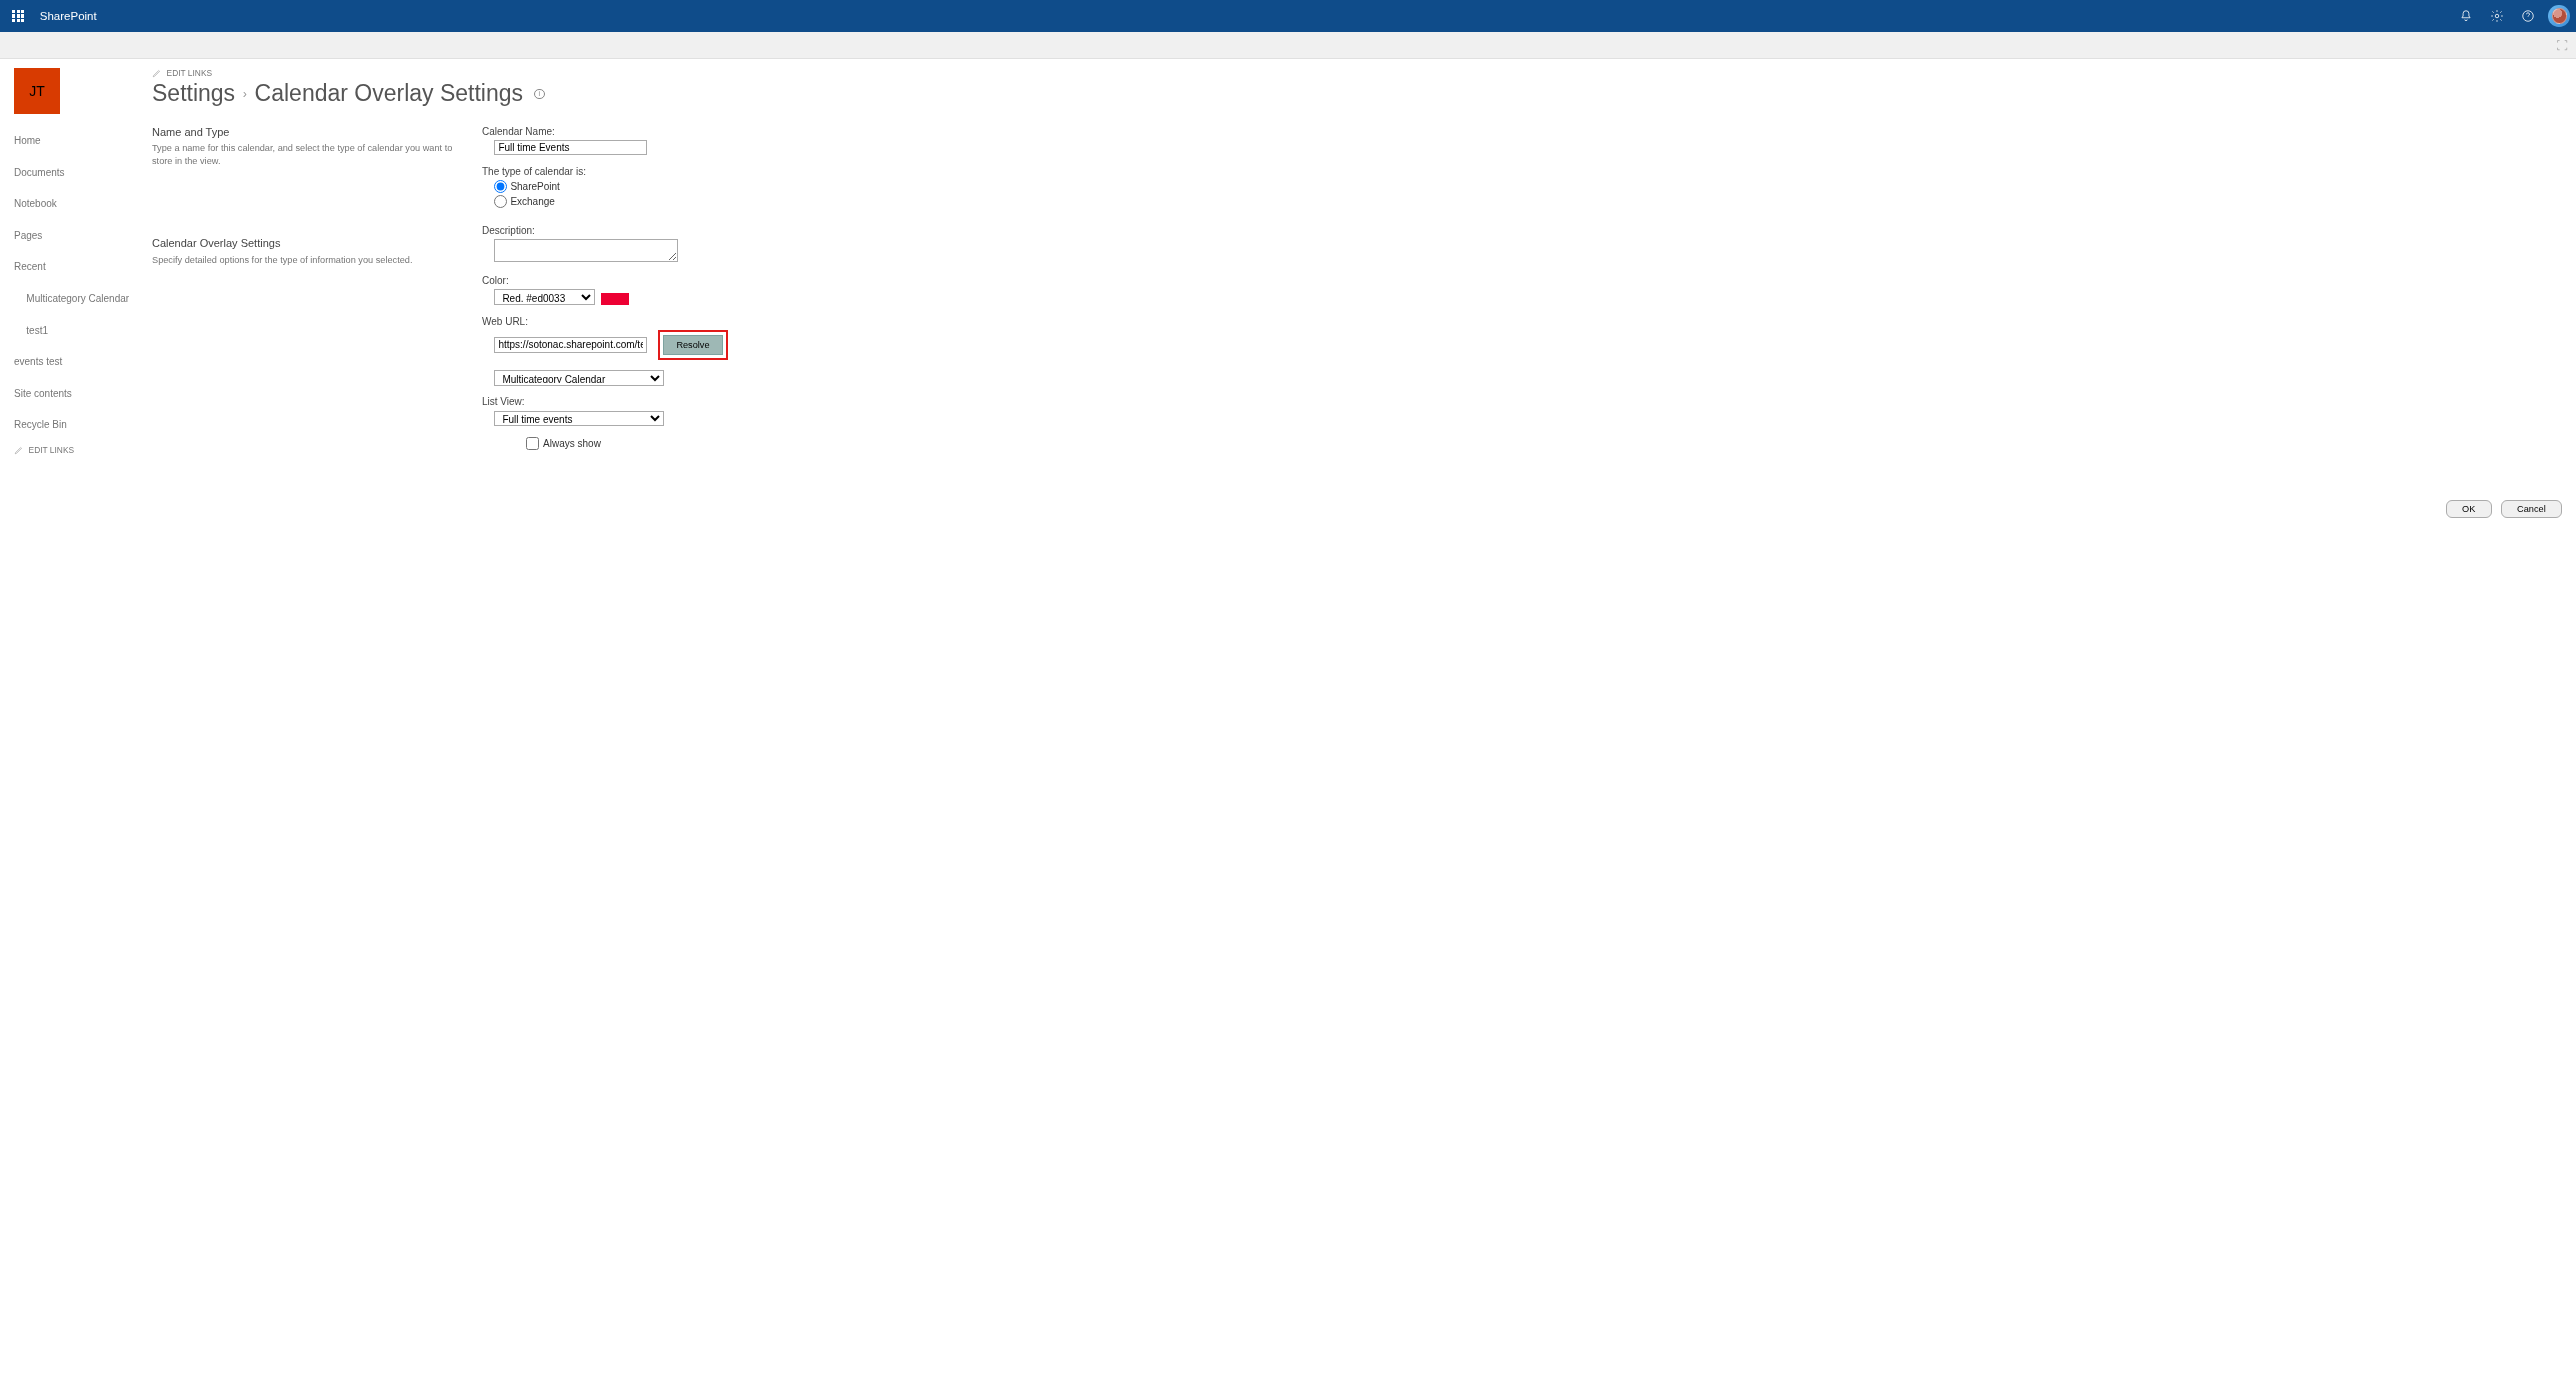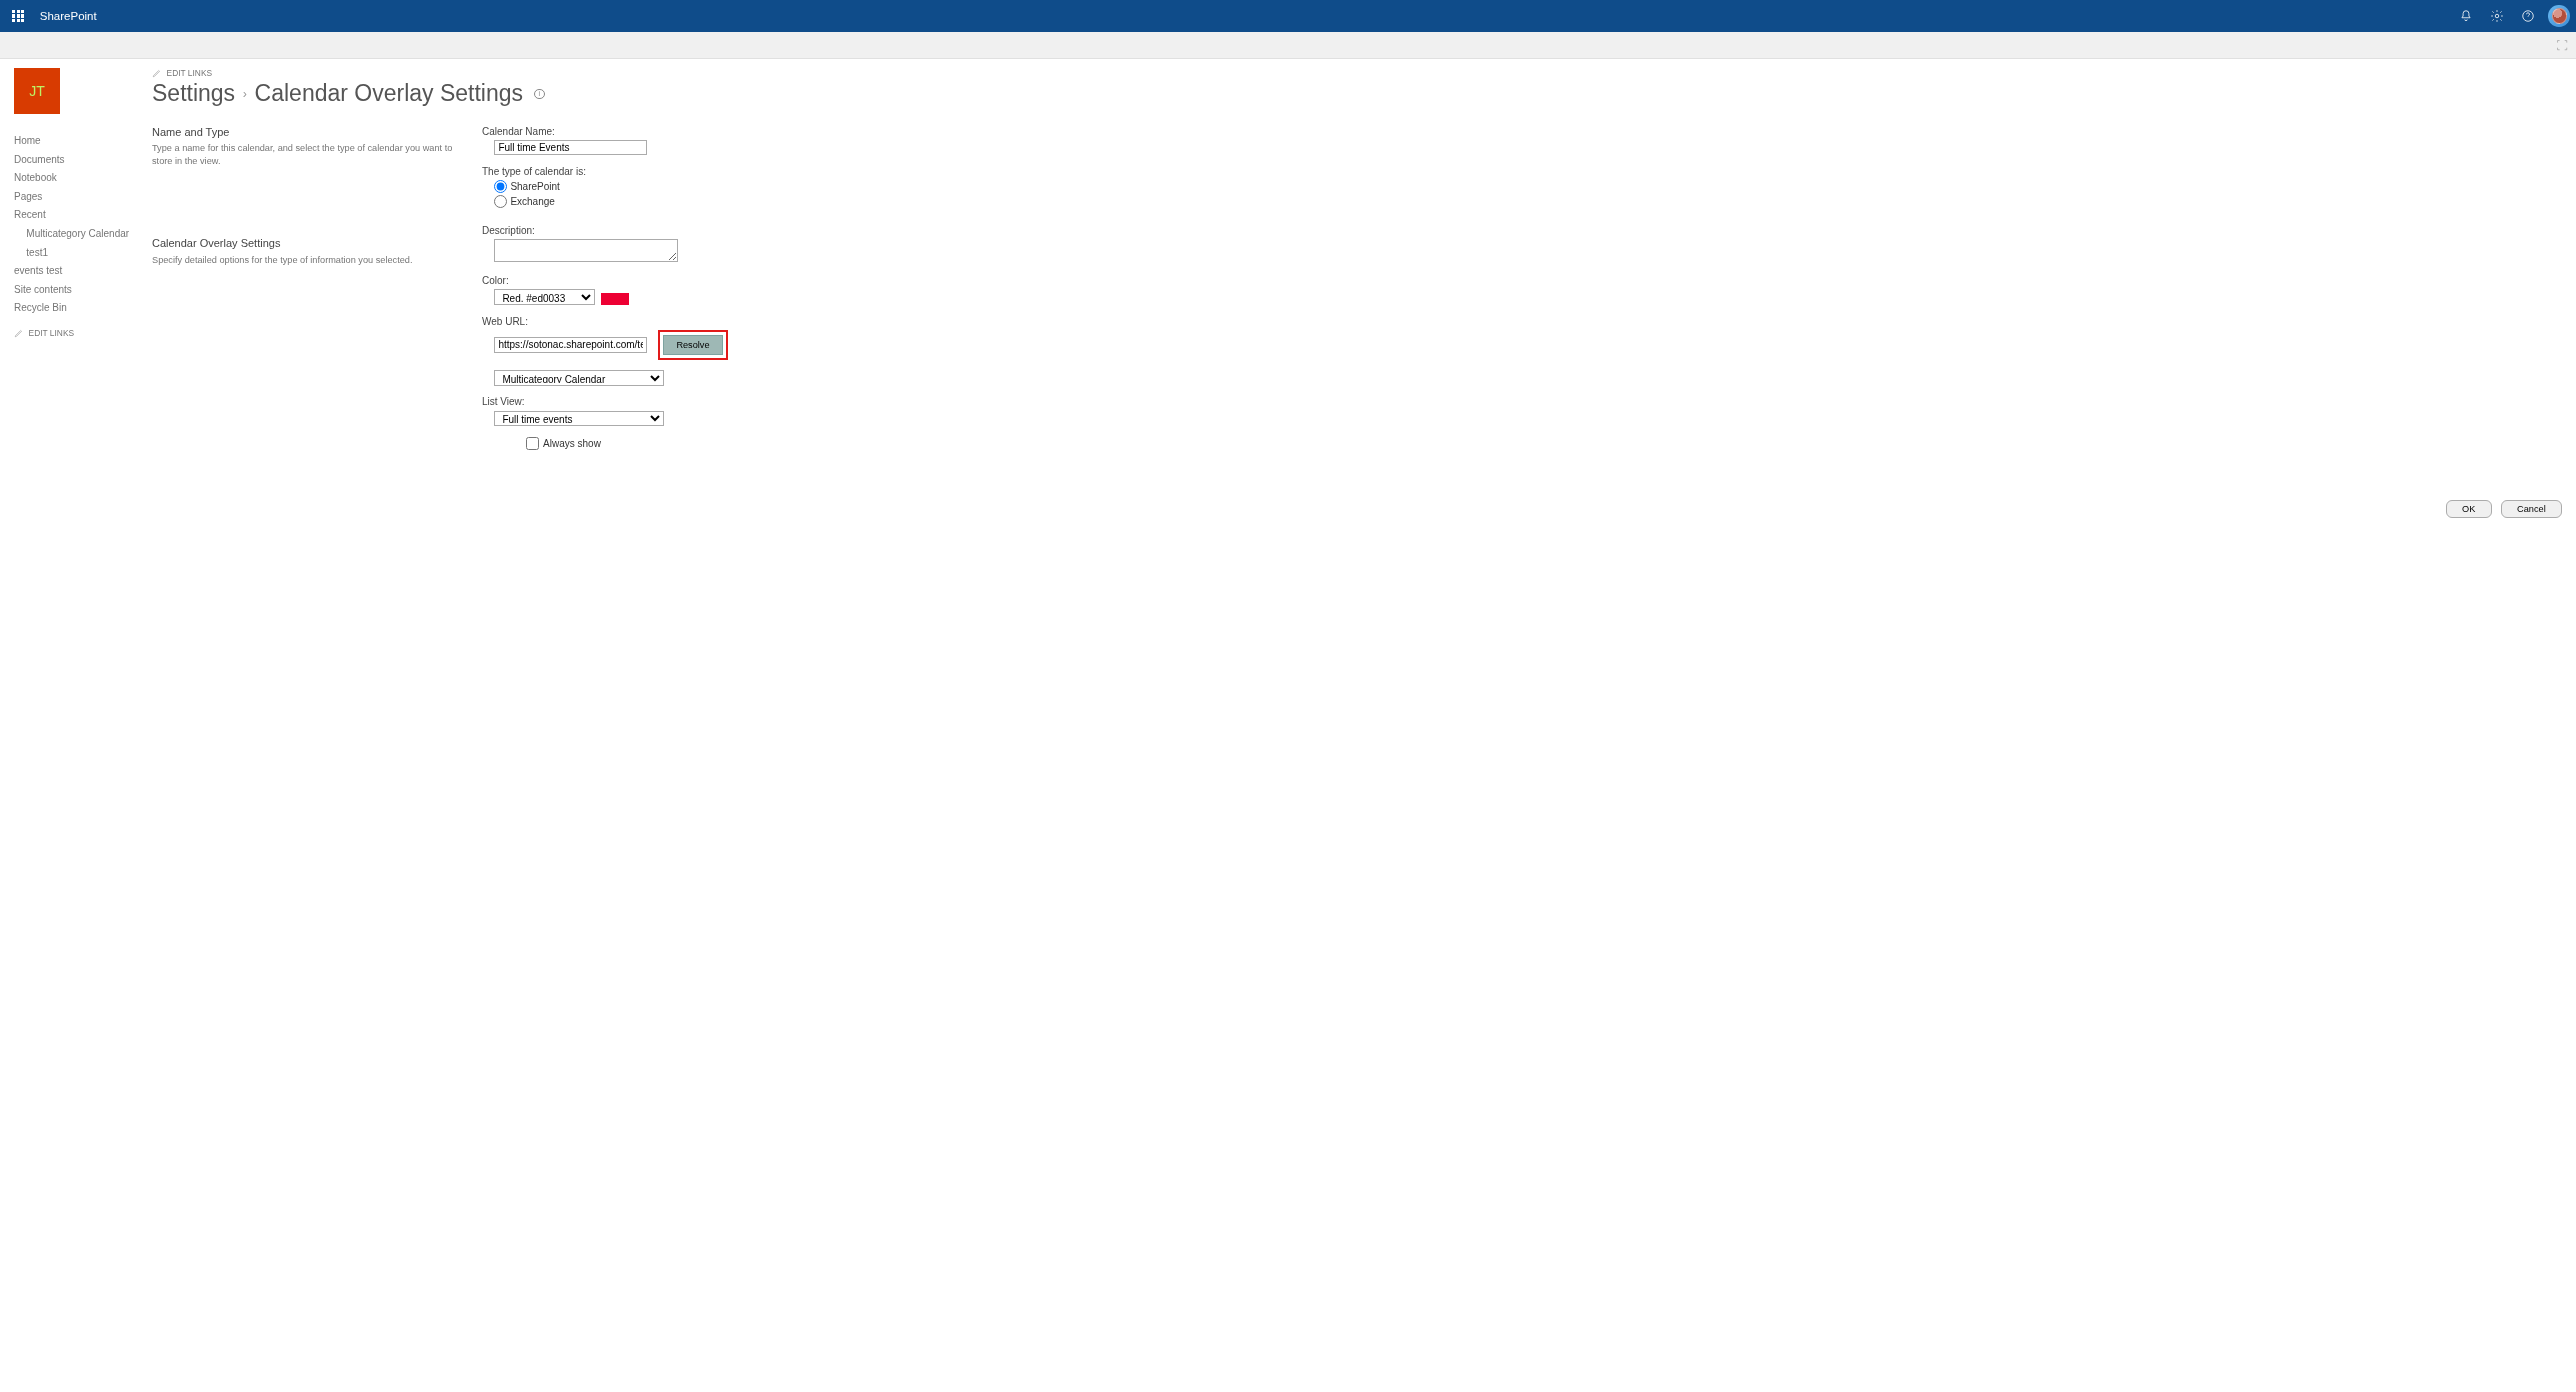--- a/index.html
+++ b/index.html
@@ -19,24 +19,24 @@
 
   
   .ribbon { background: #f0f0f0; height: 27px; border-bottom: 0.8px solid #e0e0e0; display: flex; justify-content: flex-end; align-items: center; padding-right: 7.7px; }
   .focus-icon { width: 12.3px; height: 12.3px; stroke: #999; stroke-width: 1.3; fill: none; cursor: pointer; }
 
   
   .content { display: flex; padding: 9.2px 14px 14px 14px; }
   
   
   .left-col { width: 138px; flex-shrink: 0; }
-  .site-logo { width: 46px; height: 46px; background: #d83b01; color: #bef264; display: flex; align-items: center; justify-content: center; font-size: 14px; font-weight: 400; }
+  .site-logo { width: 46px; height: 46px; background: #d83b01; color: #000000; display: flex; align-items: center; justify-content: center; font-size: 14px; font-weight: 400; }
   
   .nav-list { list-style: none; }
-  .nav-list li { padding: 3.8px 0; color: #767676; font-size: 10px; cursor: pointer; }
+  .nav-list li { padding: 3.8px 0; color: #767676; font-size: 10px; cursor: pointer; margin-top: 13px; }
   .nav-list li.sub { padding-left: 12.3px; }
   .edit-links-bottom { display: flex; align-items: center; gap: 4.6px; color: #767676; font-size: 8.4px; margin-top: 10.7px; cursor: pointer; }
   .pencil { width: 10px; height: 10px; }
 
   
   .title-wrap { margin-left: 14px; }
   .edit-links-top { display: flex; align-items: center; gap: 4.6px; color: #767676; font-size: 8.4px; cursor: pointer; margin-bottom: 2.3px; }
   .breadcrumb { font-size: 23px; color: #555; font-weight: 300; display: flex; align-items: center; flex-wrap: wrap; gap: 7.7px; }
   .breadcrumb a { color: #555; text-decoration: none; }
   .breadcrumb .sep { font-size: 12.3px; color: #999; }

